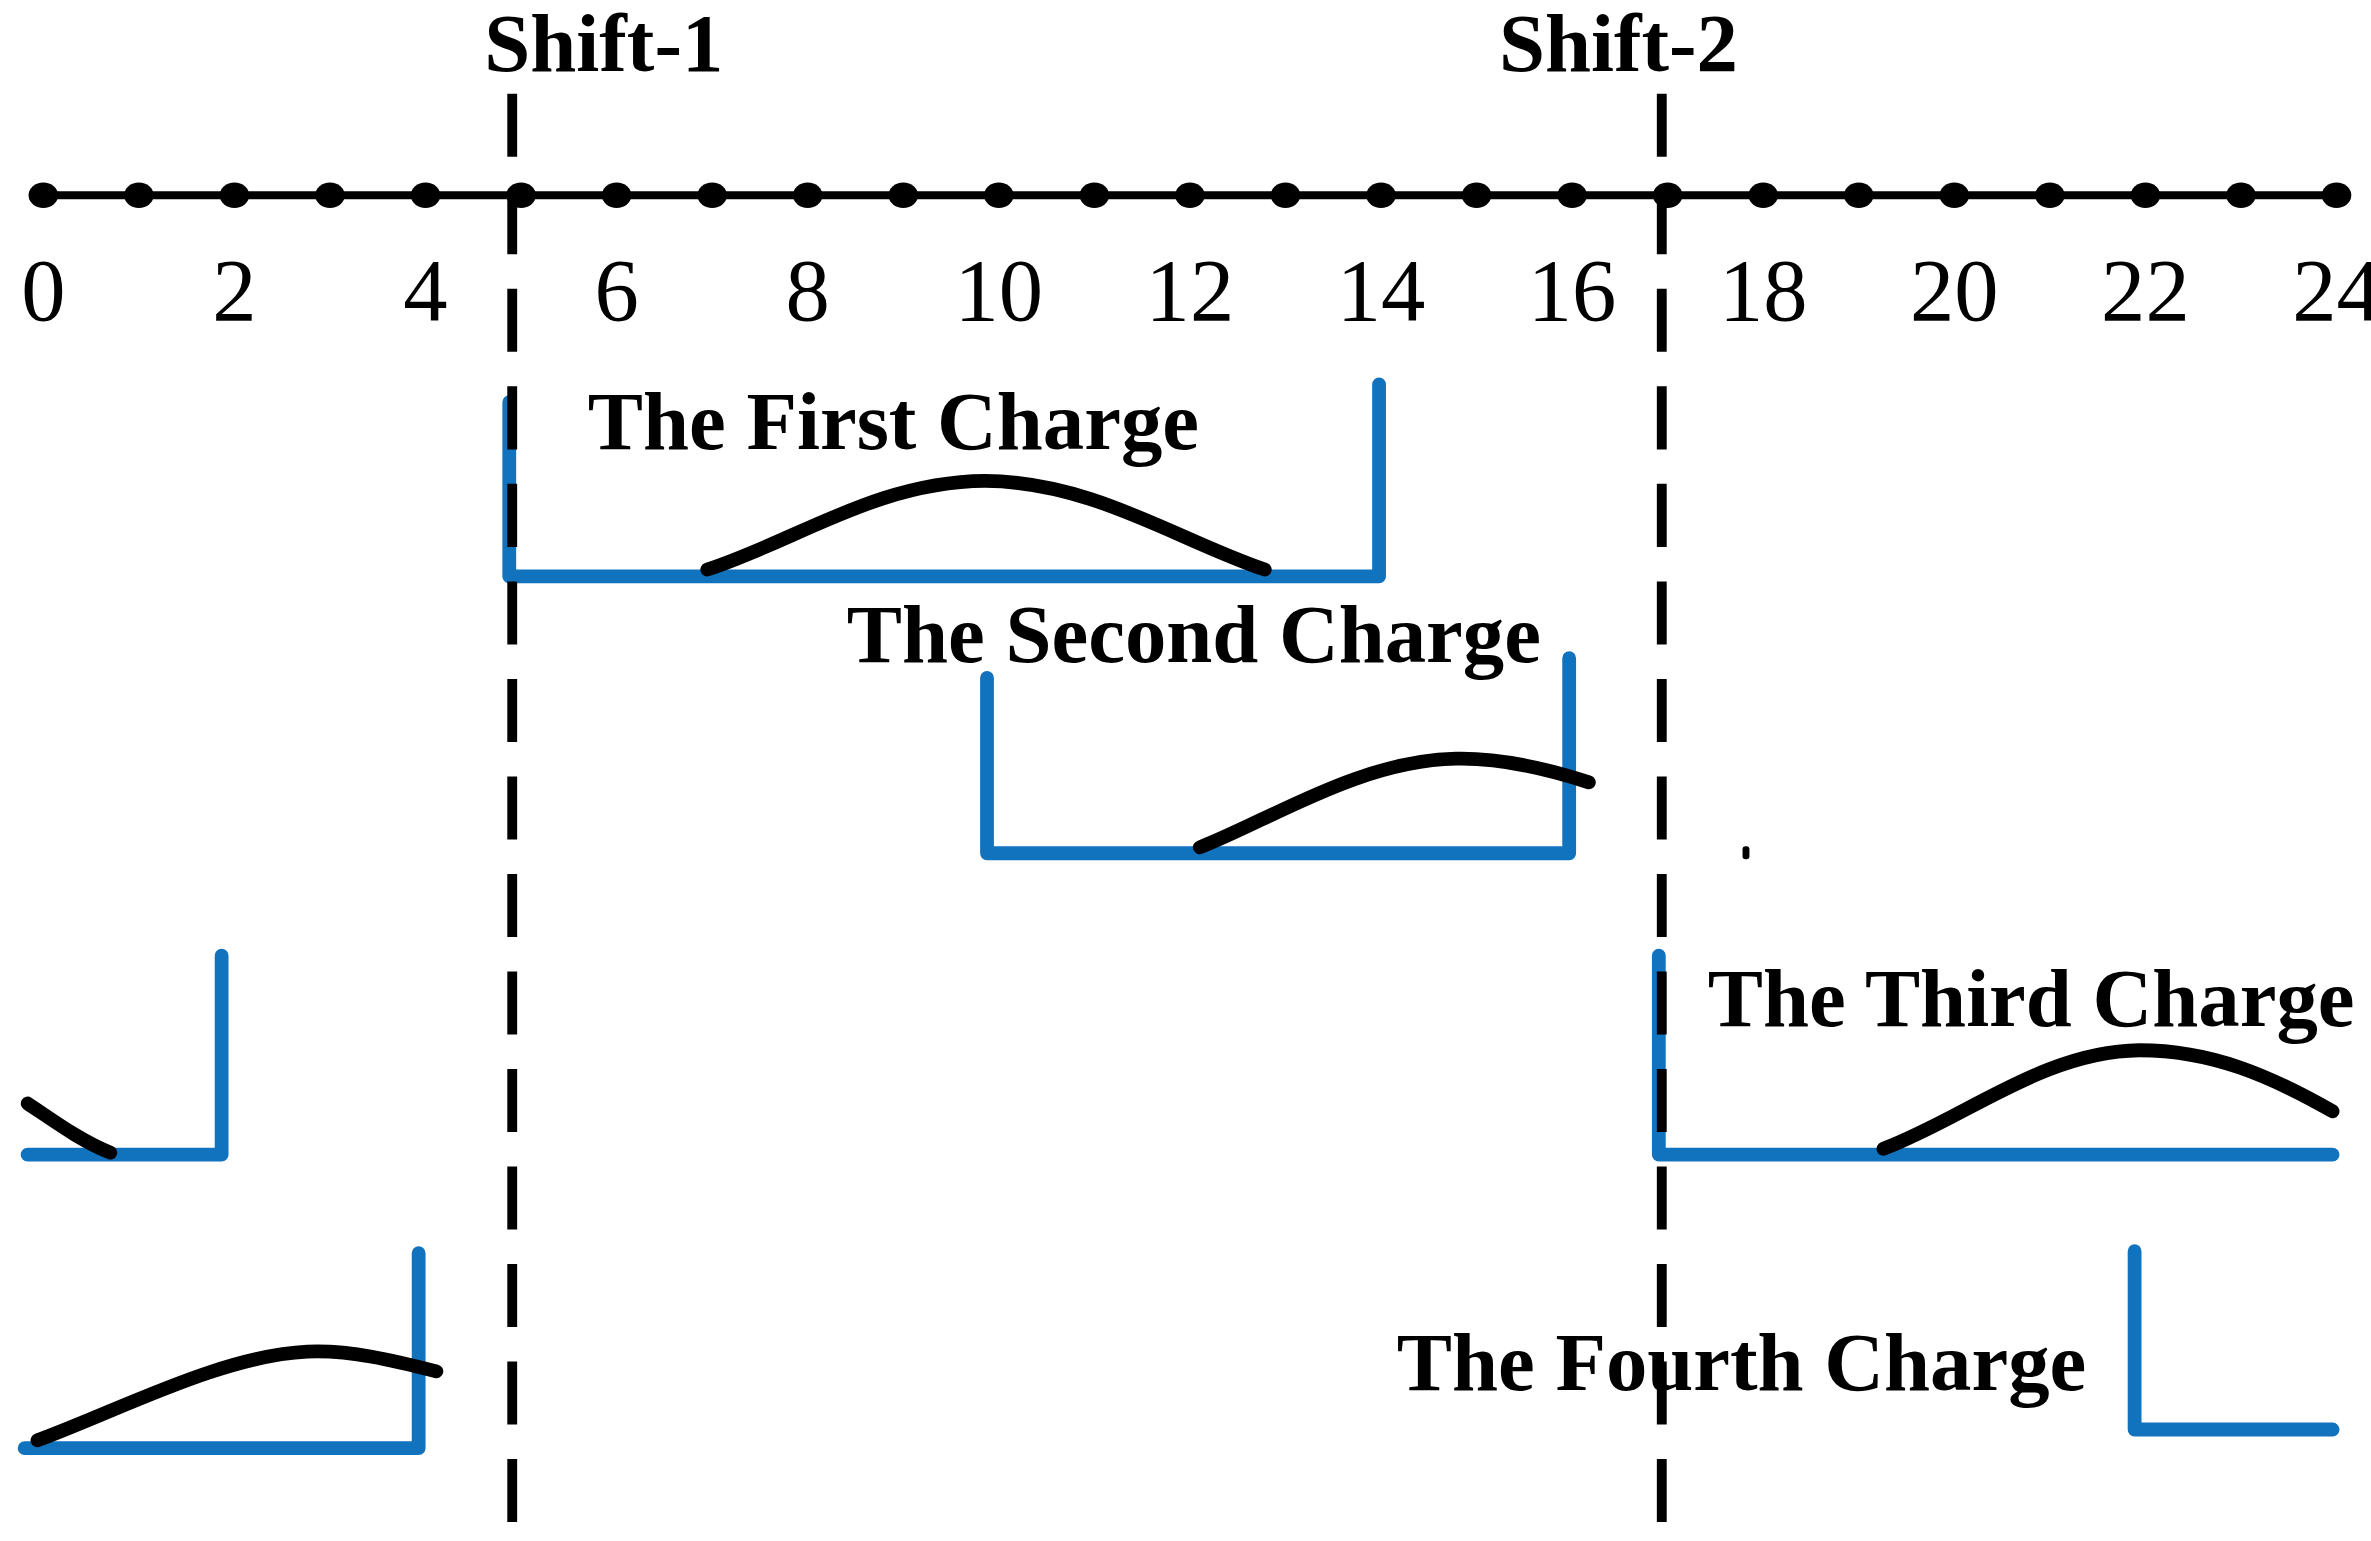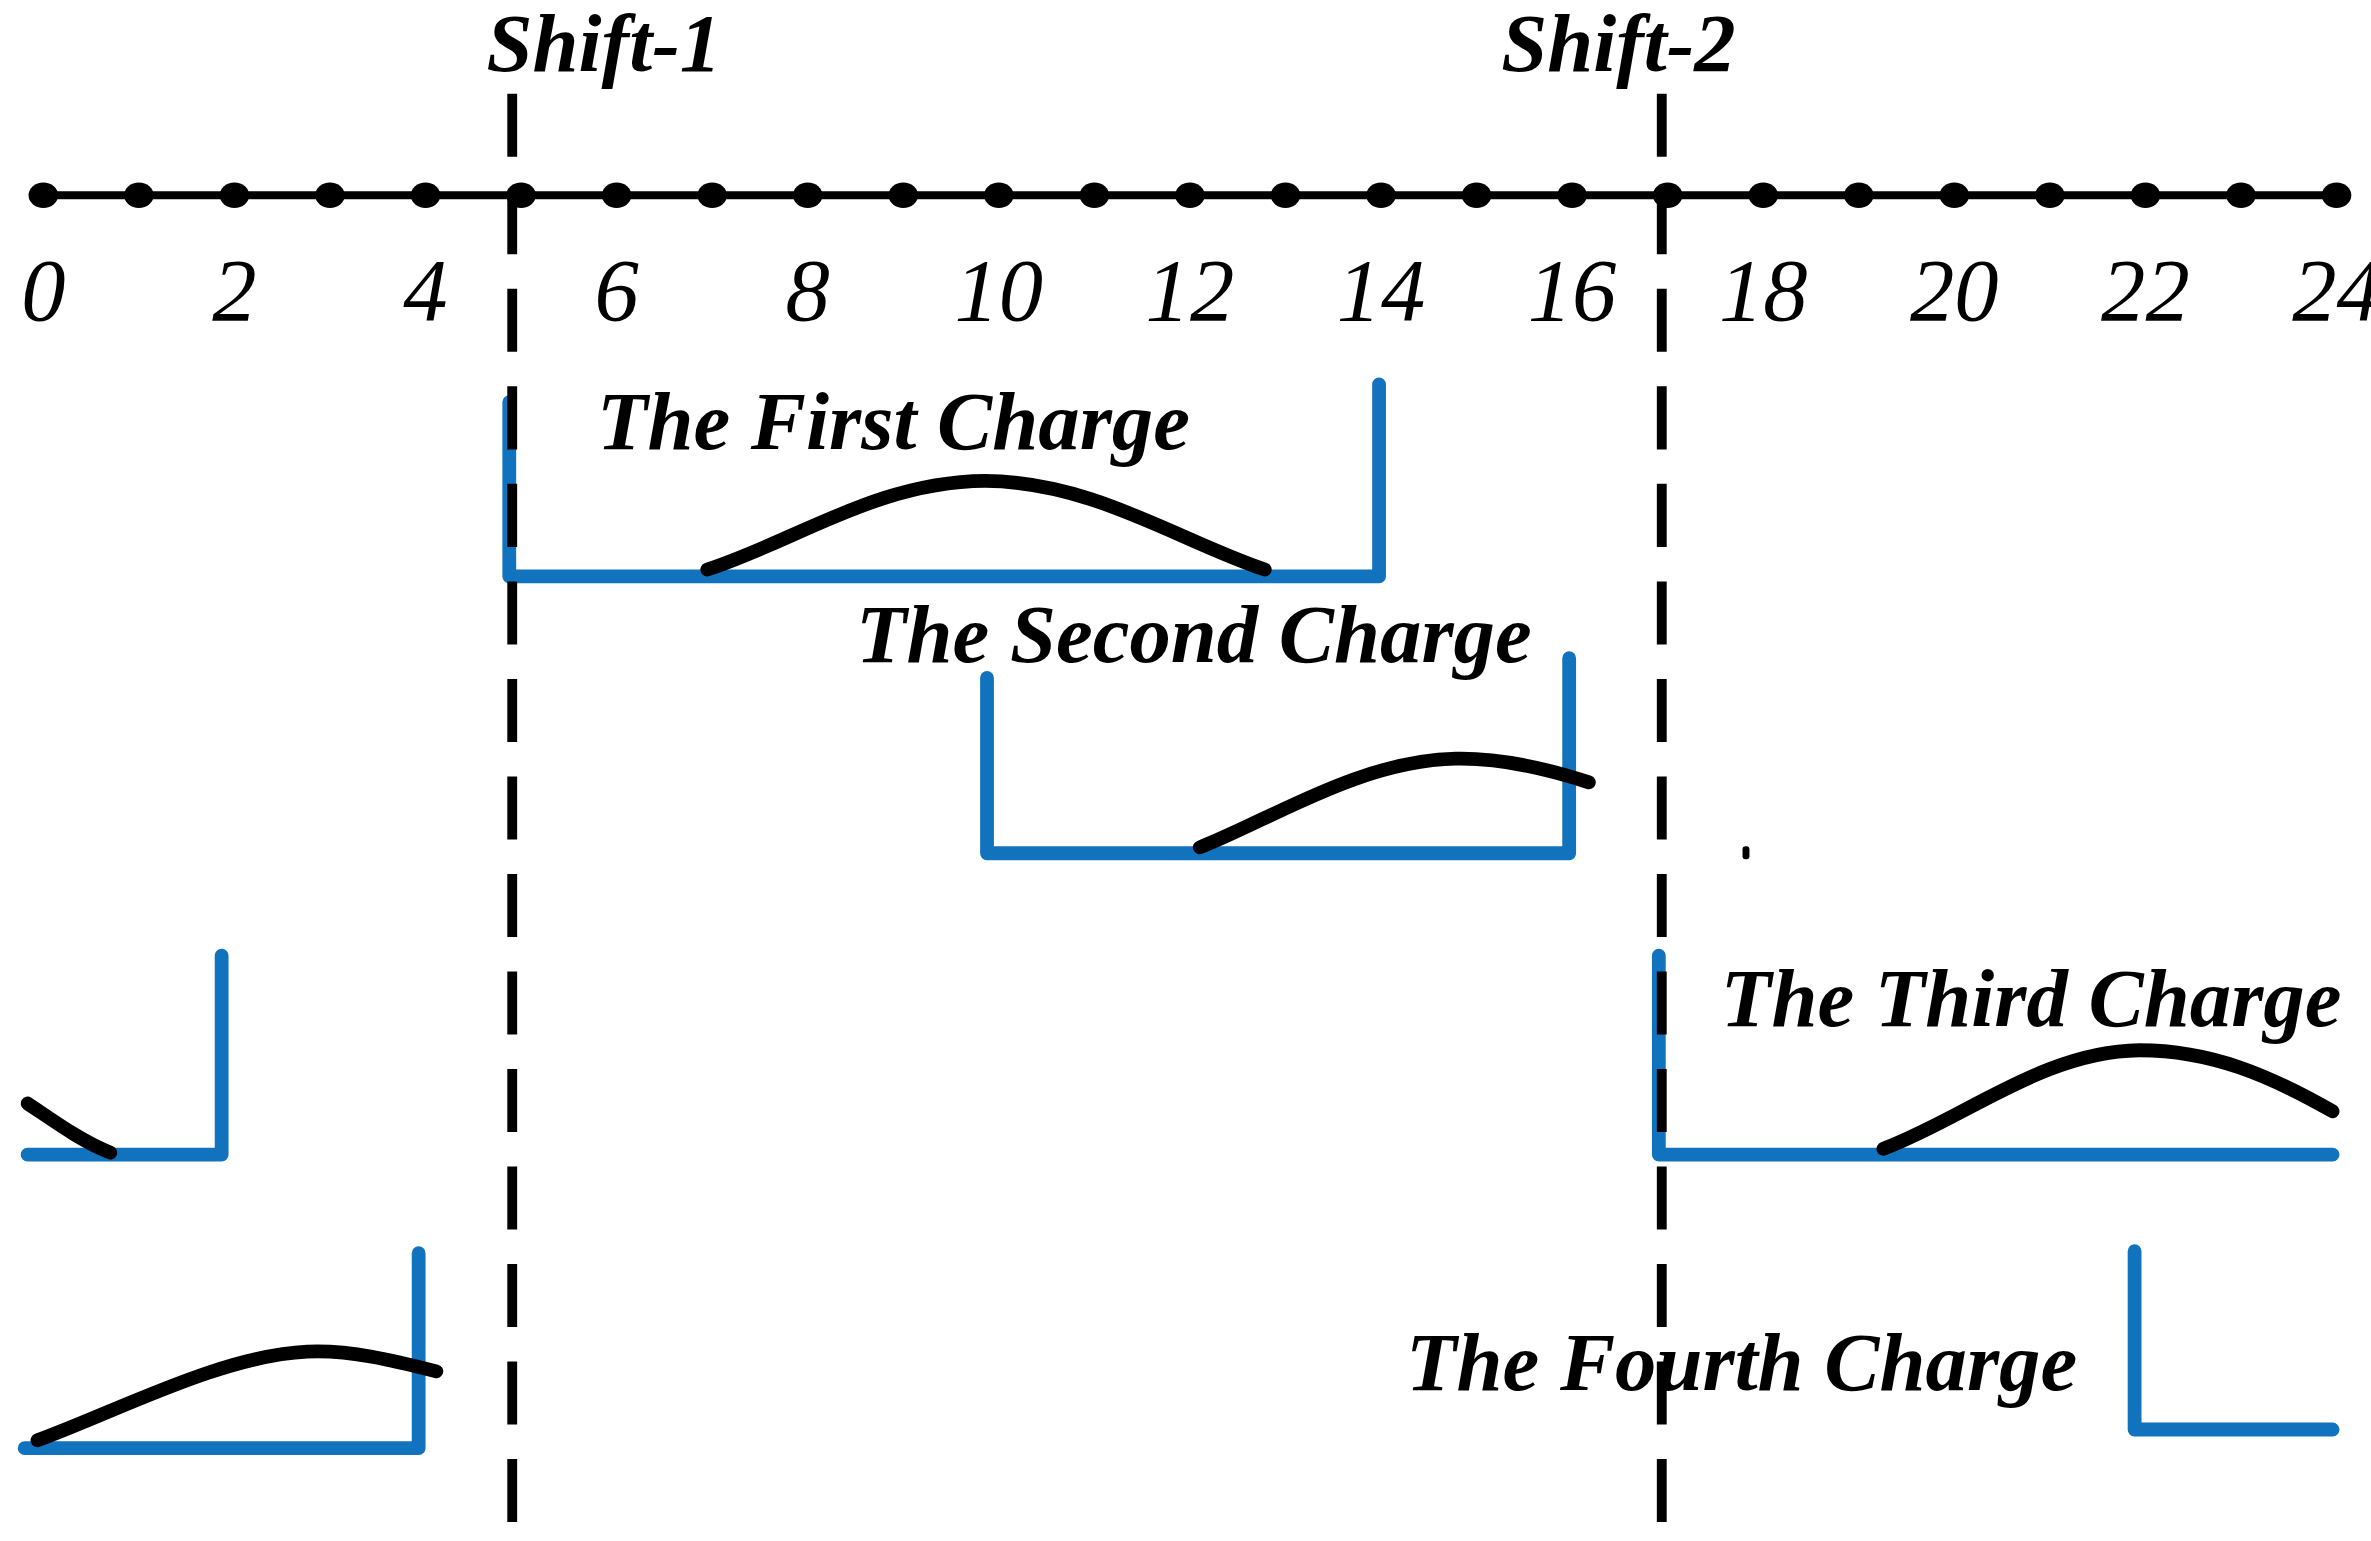--- a/index.html
+++ b/index.html
@@ -1,21 +1,21 @@
 <!DOCTYPE html>
 <html style="--accent-blue: #1172bd; --ink: #000000; --bg: #ffffff;"><head>
 <meta charset="utf-8">
 <style>
   :root{
     --accent-blue:#1172bd;
     --ink:#000000;
     --bg:#ffffff;
   }
   html,body{margin:0;padding:0;background:var(--bg);}
-  .stage{width:2371px;height:1542px;background:var(--bg);position:relative;overflow:hidden;font-style:italic;}
+  .stage{width:2371px;height:1542px;background:var(--bg);position:relative;overflow:hidden;}
   svg{display:block;}
   .bracket{fill:none;stroke:var(--accent-blue);stroke-width:14;stroke-linecap:round;stroke-linejoin:round;}
   .curve{fill:none;stroke:var(--ink);stroke-width:14;stroke-linecap:round;}
   .axisline{stroke:var(--ink);stroke-width:8;}
   .boundary{stroke:var(--ink);stroke-width:10;stroke-dasharray:64 35;}
   .dot{fill:var(--ink);}
   .t-num{font-family:"Liberation Serif",serif;font-size:90px;font-weight:400;fill:var(--ink);text-anchor:middle;}
   .t-bold{font-family:"Liberation Serif",serif;font-size:84px;font-weight:700;fill:var(--ink);text-anchor:middle;}
   .mark{fill:var(--ink);}
 </style>

